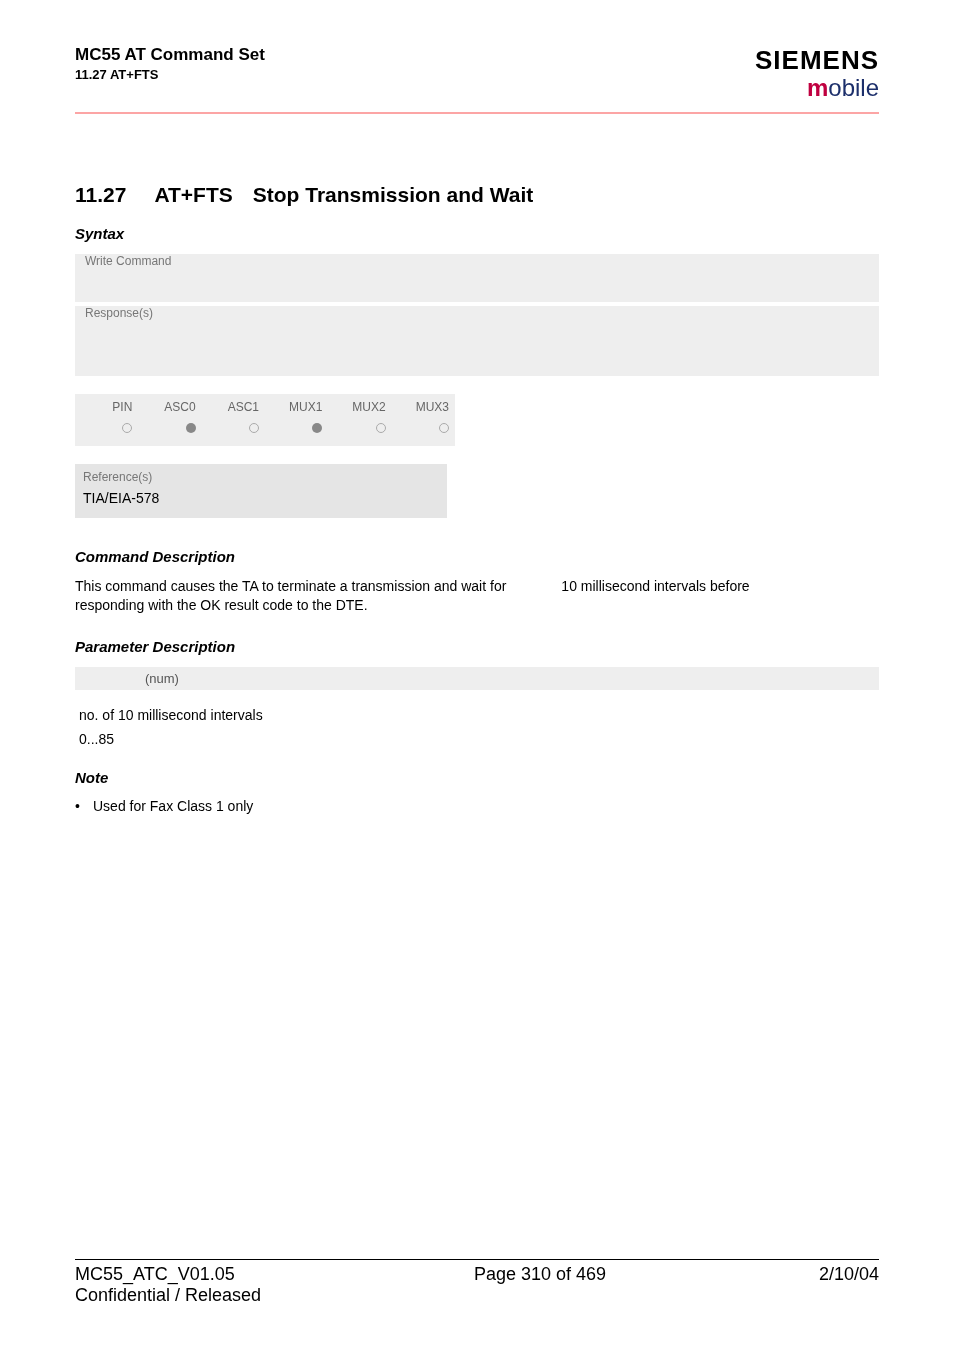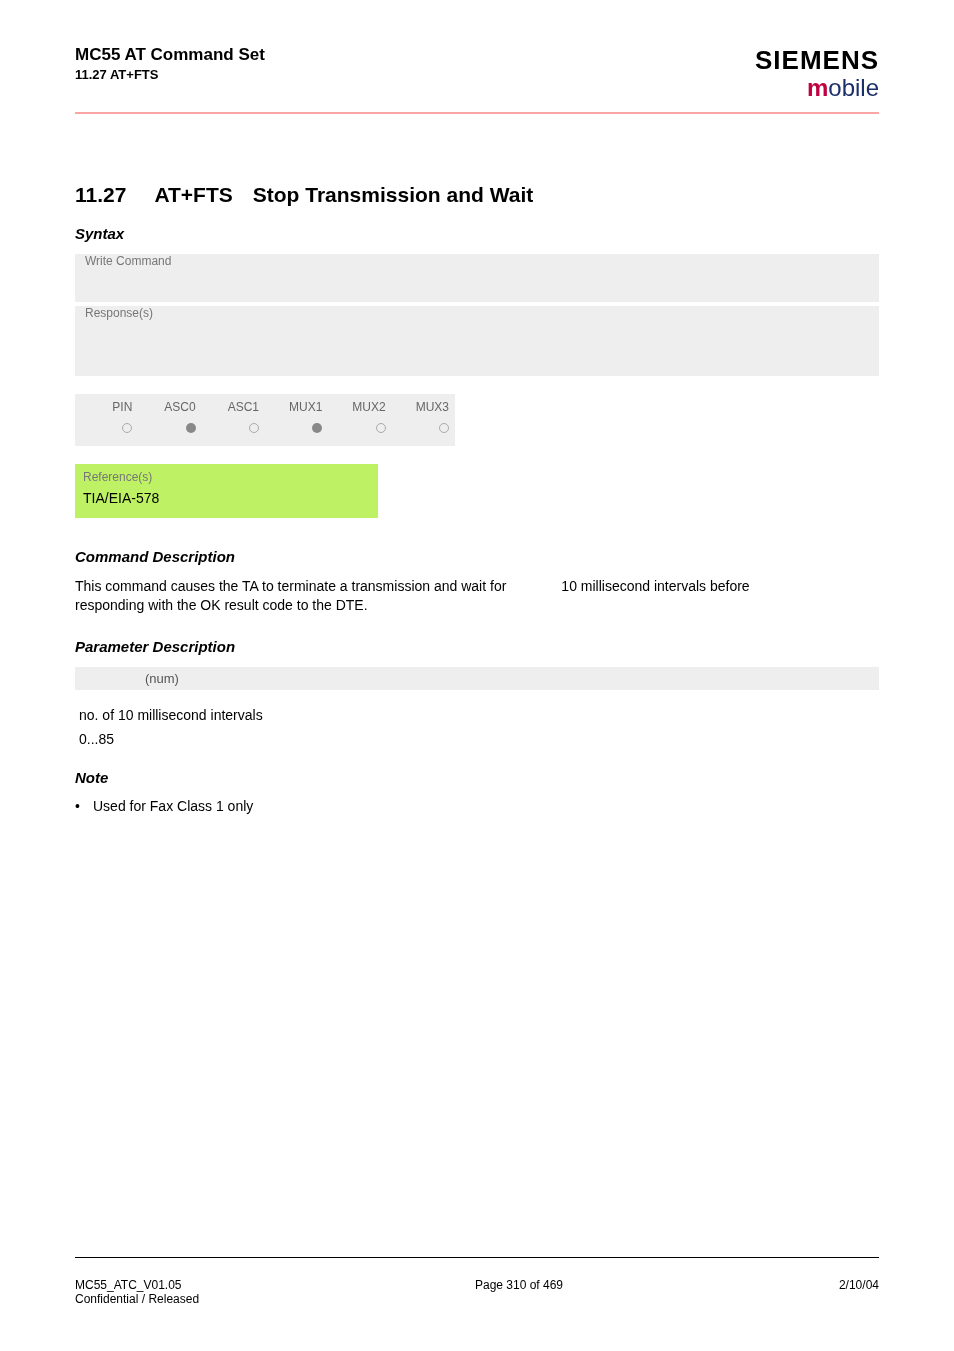--- a/index.html
+++ b/index.html
@@ -94,22 +94,22 @@
     background: #888;
   }
   .dot-empty {
     display: inline-block;
     width: 10px; height: 10px;
     border-radius: 50%;
     border: 1.5px solid #aaa;
     background: #eee;
   }
   .refbox {
-    background: #bef264;
-    width: 303px;
+    background: #e5e5e5;
+    width: 372px;
     padding: 4px 8px 8px 8px;
     font-size: 12px;
     color: #777;
     line-height: 1.6;
     margin-bottom: 30px;
   }
   .refbox .refval {
     color: #000;
     font-size: 14px;
   }
@@ -135,22 +135,22 @@
     font-size: 14px;
     margin-top: 6px;
   }
   .note-list .bullet { display:inline-block; width: 18px; }
   .footer {
     position: absolute;
     left: 75px;
     right: 75px;
     bottom: 45px;
     border-top: 1px solid #000;
-    padding-top: 20px;
-    font-size: 12px;
+    padding-top: 4px;
+    font-size: 18px;
     display: flex;
     justify-content: space-between;
   }
   .footer .fl { text-align: left; }
   .footer .fc { text-align: center; }
   .footer .fr { text-align: right; }
 </style>
 </head>
 <body>
 

